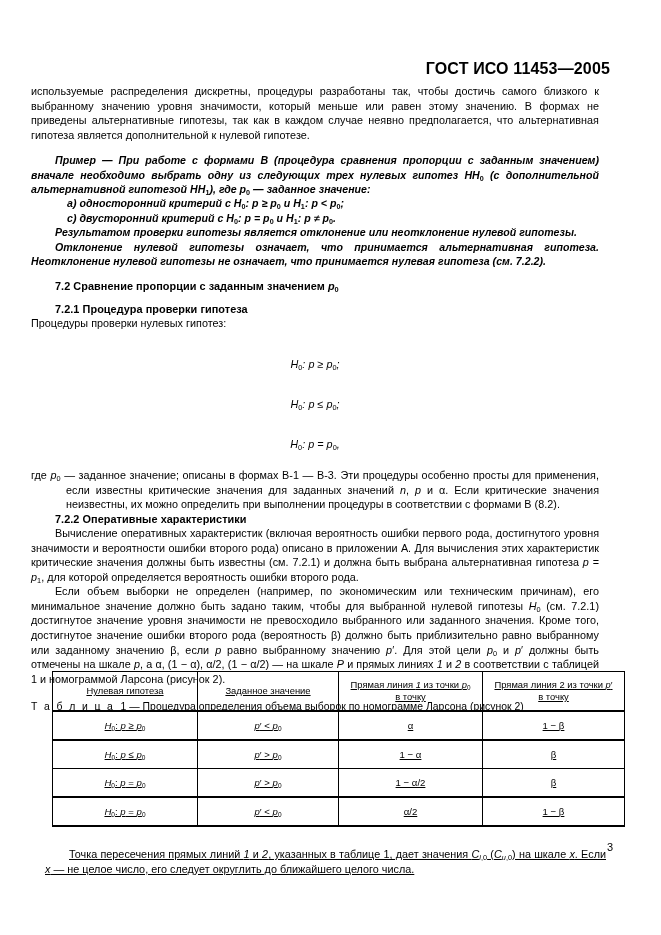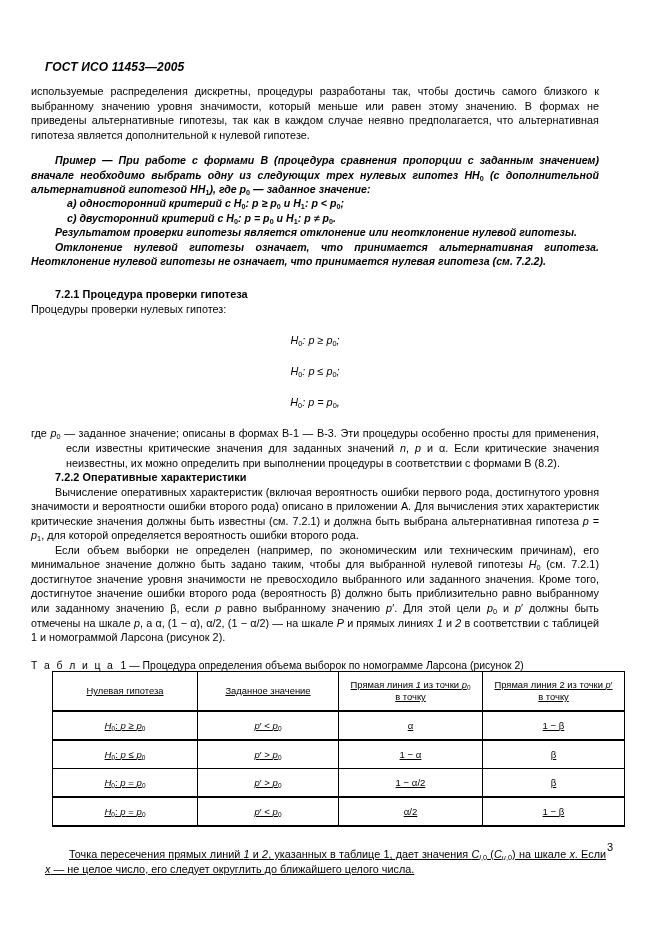--- a/index.html
+++ b/index.html
@@ -23,24 +23,24 @@
     width: 661px;
     height: 935px;
   }
 
   
   .doc-header {
     position: absolute;
     left: 45px;
     top: 60px;
     width: 565px;
-    font-size: 12px;
+    text-align: right;
+    font-size: 16px;
     font-weight: bold;
     letter-spacing: 0.15px;
-    font-style: italic;
   }
 
   
   .content {
     position: absolute;
     left: 31px;
     top: 84px;
     width: 568px;
   }
 
@@ -90,20 +90,21 @@
     line-height: 0;
     vertical-align: -0.28em;
   }
   sub.it { font-style: italic; }
 
   .formula {
     text-align: center;
     font-size: 10.8px;
     line-height: 14px;
     font-style: italic;
+    margin-top: 9px;
   }
   .formula-gap { height: 17px; }
 
   
   .tbl-caption {
     font-size: 10.4px;
     line-height: 13.5px;
     margin: 0;
     text-align: left;
   }
@@ -175,20 +176,21 @@
 
 
       <p class="lettered"><span>c) двусторонний критерий с H</span><sub>0</sub><span>: p = p</span><sub>0</sub><span> и H</span><sub>1</sub><span>: p ≠ p</span><sub>0</sub>.</p>
 
       <p class="ind">Результатом проверки гипотезы является отклонение или неотклонение нулевой гипотезы.</p>
       <p class="ind">Отклонение нулевой гипотезы означает, что принимается альтернативная гипотеза. Неотклонение нулевой гипотезы не означает, что принимается нулевая гипотеза (см. 7.2.2).</p>
     </div>
 
     <div class="spacer-md"></div>
 
+    <h4 class="sub"><span>7.2 Сравнение пропорции с заданным значением </span><span class="m">p</span><sub>0</sub></h4>
 
     <div class="spacer-sm"></div>
 
     <h4 class="sub">7.2.1 Процедура проверки гипотеза</h4>
     <p>Процедуры проверки нулевых гипотез:</p>
 
     <div class="formula-gap"></div>
     <p class="formula"><span class="m">H</span><sub>0</sub>: <span class="m">p</span> ≥ <span class="m">p</span><sub>0</sub>;</p>
     <div class="formula-gap"></div>
     <p class="formula"><span class="m">H</span><sub>0</sub>: <span class="m">p</span> ≤ <span class="m">p</span><sub>0</sub>;</p>

